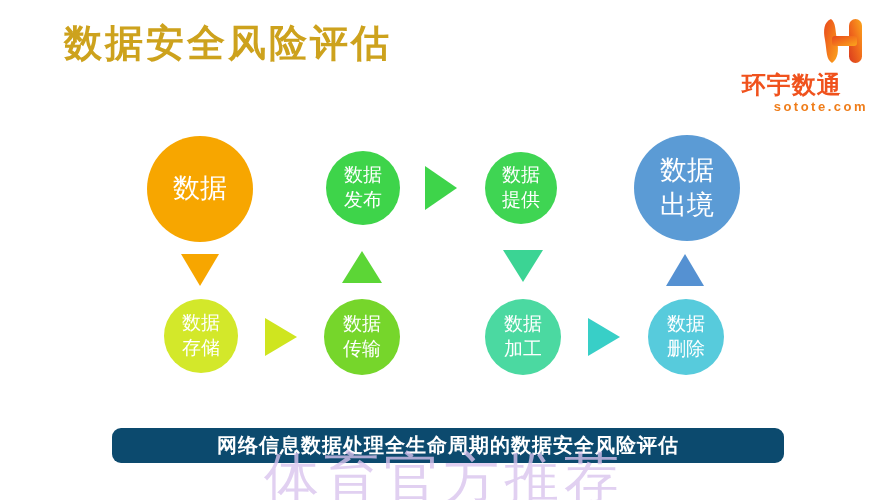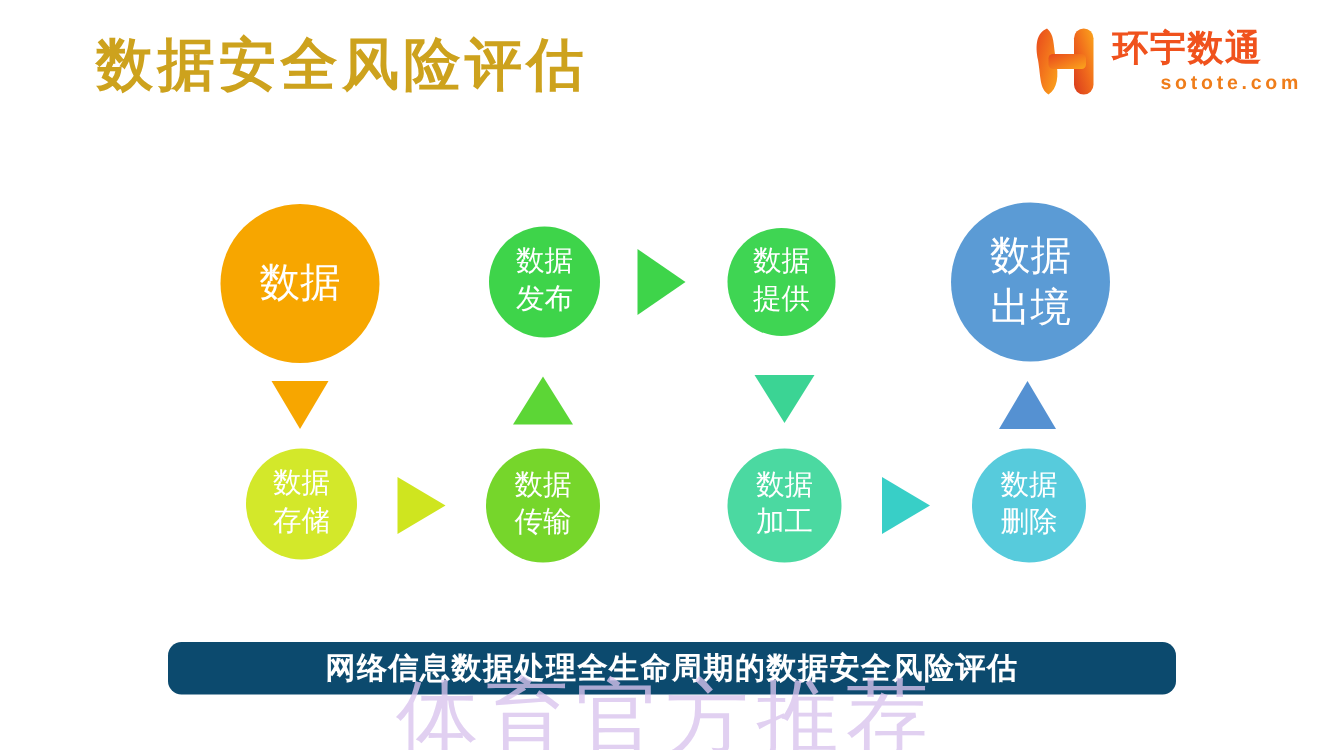--- a/index.html
+++ b/index.html
@@ -6,21 +6,21 @@
   .slide{
     position:relative;width:888px;height:500px;background:#ffffff;
     overflow:hidden;font-family:"Liberation Sans","DejaVu Sans",sans-serif;
   }
   .page-title{
     position:absolute;left:64px;top:18px;
     font-size:38px;font-weight:bold;letter-spacing:3px;white-space:nowrap;
   }
   .logo{
     position:absolute;right:20px;top:16px;
-    display:flex;align-items:center;gap:7px;
+    display:flex;align-items:flex-end;gap:7px;flex-direction:column;
   }
   .logo-icon{width:48px;height:50px;flex:0 0 auto;}
   .logo-text{display:flex;flex-direction:column;line-height:1;}
   .logo-brand{font-size:24px;font-weight:bold;letter-spacing:1px;white-space:nowrap;}
   .logo-domain{font-size:13px;font-weight:bold;letter-spacing:2.5px;margin-top:3px;white-space:nowrap;}
   .diagram{position:absolute;left:0;top:0;width:888px;height:472px;}
   .node{
     position:absolute;border-radius:50%;
     display:flex;flex-direction:column;align-items:center;justify-content:center;
     color:#ffffff;text-align:center;

